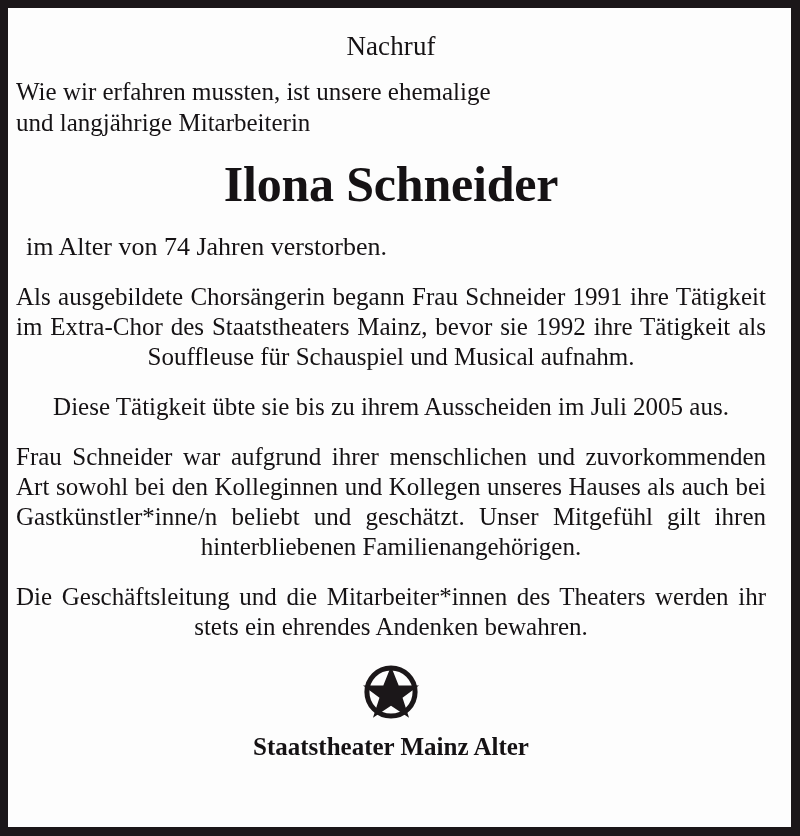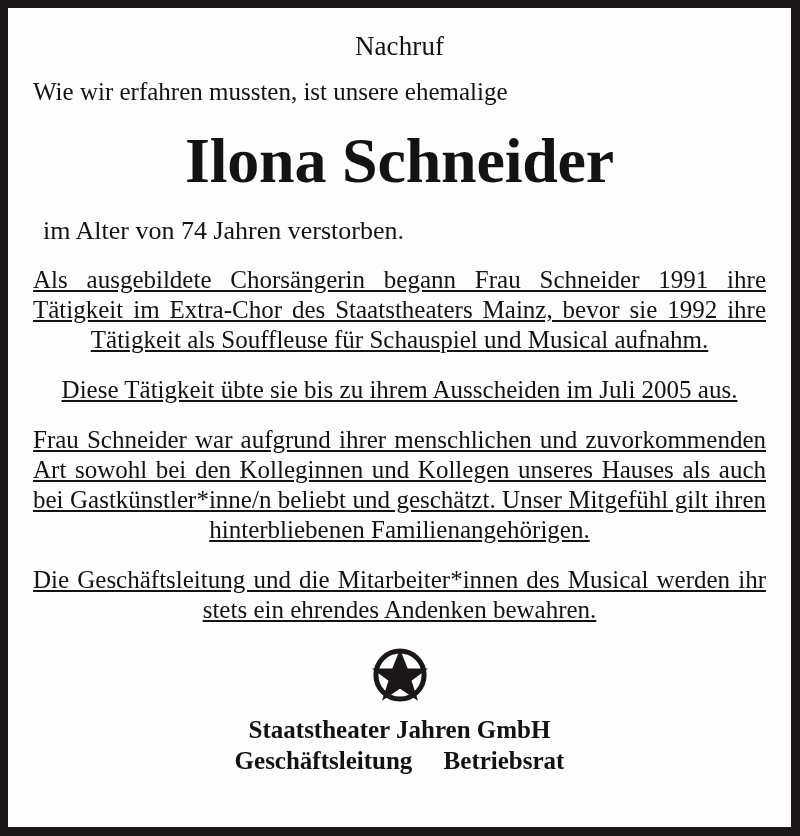--- a/index.html
+++ b/index.html
@@ -23,21 +23,21 @@
   .notice-inner {
     position: relative;
     width: 100%;
     height: 100%;
     box-sizing: border-box;
     background: #fdfdfd;
     color: #151214;
     display: flex;
     flex-direction: column;
     align-items: stretch;
-    padding: 16px 25px 10px 25px;
+    padding: 16px 25px 10px 8px;
   }
 
   .heading-nachruf {
     text-align: center;
     font-size: 27px;
     line-height: 1.0;
     font-weight: 400;
     letter-spacing: 0.1px;
     margin: 9px 0 0 0;
   }
@@ -49,21 +49,21 @@
     font-weight: 400;
     margin: 17px 0 0 0;
   }
   .intro-block .intro-line {
     display: block;
     white-space: nowrap;
   }
 
   .deceased-name {
     text-align: center;
-    font-size: 64px;
+    font-size: 50px;
     line-height: 1.0;
     font-weight: 700;
     letter-spacing: -0.2px;
     margin: 21px 0 0 0;
     white-space: nowrap;
   }
 
   .age-line {
     text-align: left;
     font-size: 26px;
@@ -71,21 +71,20 @@
     margin: 24px 0 0 10px;
   }
 
   .body-paragraph {
     text-align: justify;
     text-align-last: center;
     font-size: 25px;
     line-height: 1.2;
     margin: 20px 0 0 0;
     hyphens: none;
-    text-decoration: underline;
   }
 
   .body-paragraph.single-line {
     text-align: left;
     text-align-last: center;
     white-space: nowrap;
   }
 
   .logo-wrap {
     margin: 22px 0 0 0;
@@ -120,42 +119,42 @@
 </head>
 <body>
 
 <div class="notice-frame">
   <div class="notice-inner">
 
     <div class="heading-nachruf">Nachruf</div>
 
     <div class="intro-block">
       <span class="intro-line">Wie wir erfahren mussten, ist unsere ehemalige</span>
+      <span class="intro-line">und langjährige Mitarbeiterin</span>
     </div>
 
     <div class="deceased-name">Ilona Schneider</div>
 
     <div class="age-line">im Alter von 74 Jahren verstorben.</div>
 
     <p class="body-paragraph">Als ausgebildete Chorsängerin begann Frau Schneider 1991 ihre Tätigkeit im Extra-Chor des Staatstheaters Mainz, bevor sie 1992 ihre Tätigkeit als Souffleuse für Schauspiel und Musical aufnahm.</p>
 
     <p class="body-paragraph single-line">Diese Tätigkeit übte sie bis zu ihrem Ausscheiden im Juli 2005 aus.</p>
 
     <p class="body-paragraph">Frau Schneider war aufgrund ihrer menschlichen und zuvorkommenden Art sowohl bei den Kolleginnen und Kollegen unseres Hauses als auch bei Gastkünstler*inne/n beliebt und geschätzt. Unser Mitgefühl gilt ihren hinterbliebenen Familienangehörigen.</p>
 
-    <p class="body-paragraph">Die Geschäftsleitung und die Mitarbeiter*innen des Musical werden ihr stets ein ehrendes Andenken bewahren.</p>
+    <p class="body-paragraph">Die Geschäftsleitung und die Mitarbeiter*innen des Theaters werden ihr stets ein ehrendes Andenken bewahren.</p>
 
     <div class="logo-wrap">
       <svg class="logo-star" viewBox="0 0 100 100" aria-hidden="true">
         <circle cx="50" cy="50" r="43" fill="none" stroke="#1b1719" stroke-width="9"></circle>
         <polygon fill="#1b1719" points="50,4 63.7,38.2 100,38.2 70.6,60.3 82.2,96 50,74.5 17.8,96 29.4,60.3 0,38.2 36.3,38.2"></polygon>
       </svg>
     </div>
 
     <div class="signature-block">
-      <span class="sig-line">Staatstheater Jahren GmbH</span>
-      <span class="sig-line">Geschäftsleitung     Betriebsrat</span>
+      <span class="sig-line">Staatstheater Mainz Alter</span>
     </div>
 
     <div class="spacer-flex"></div>
 
   </div>
 </div>
 
 </body></html>

